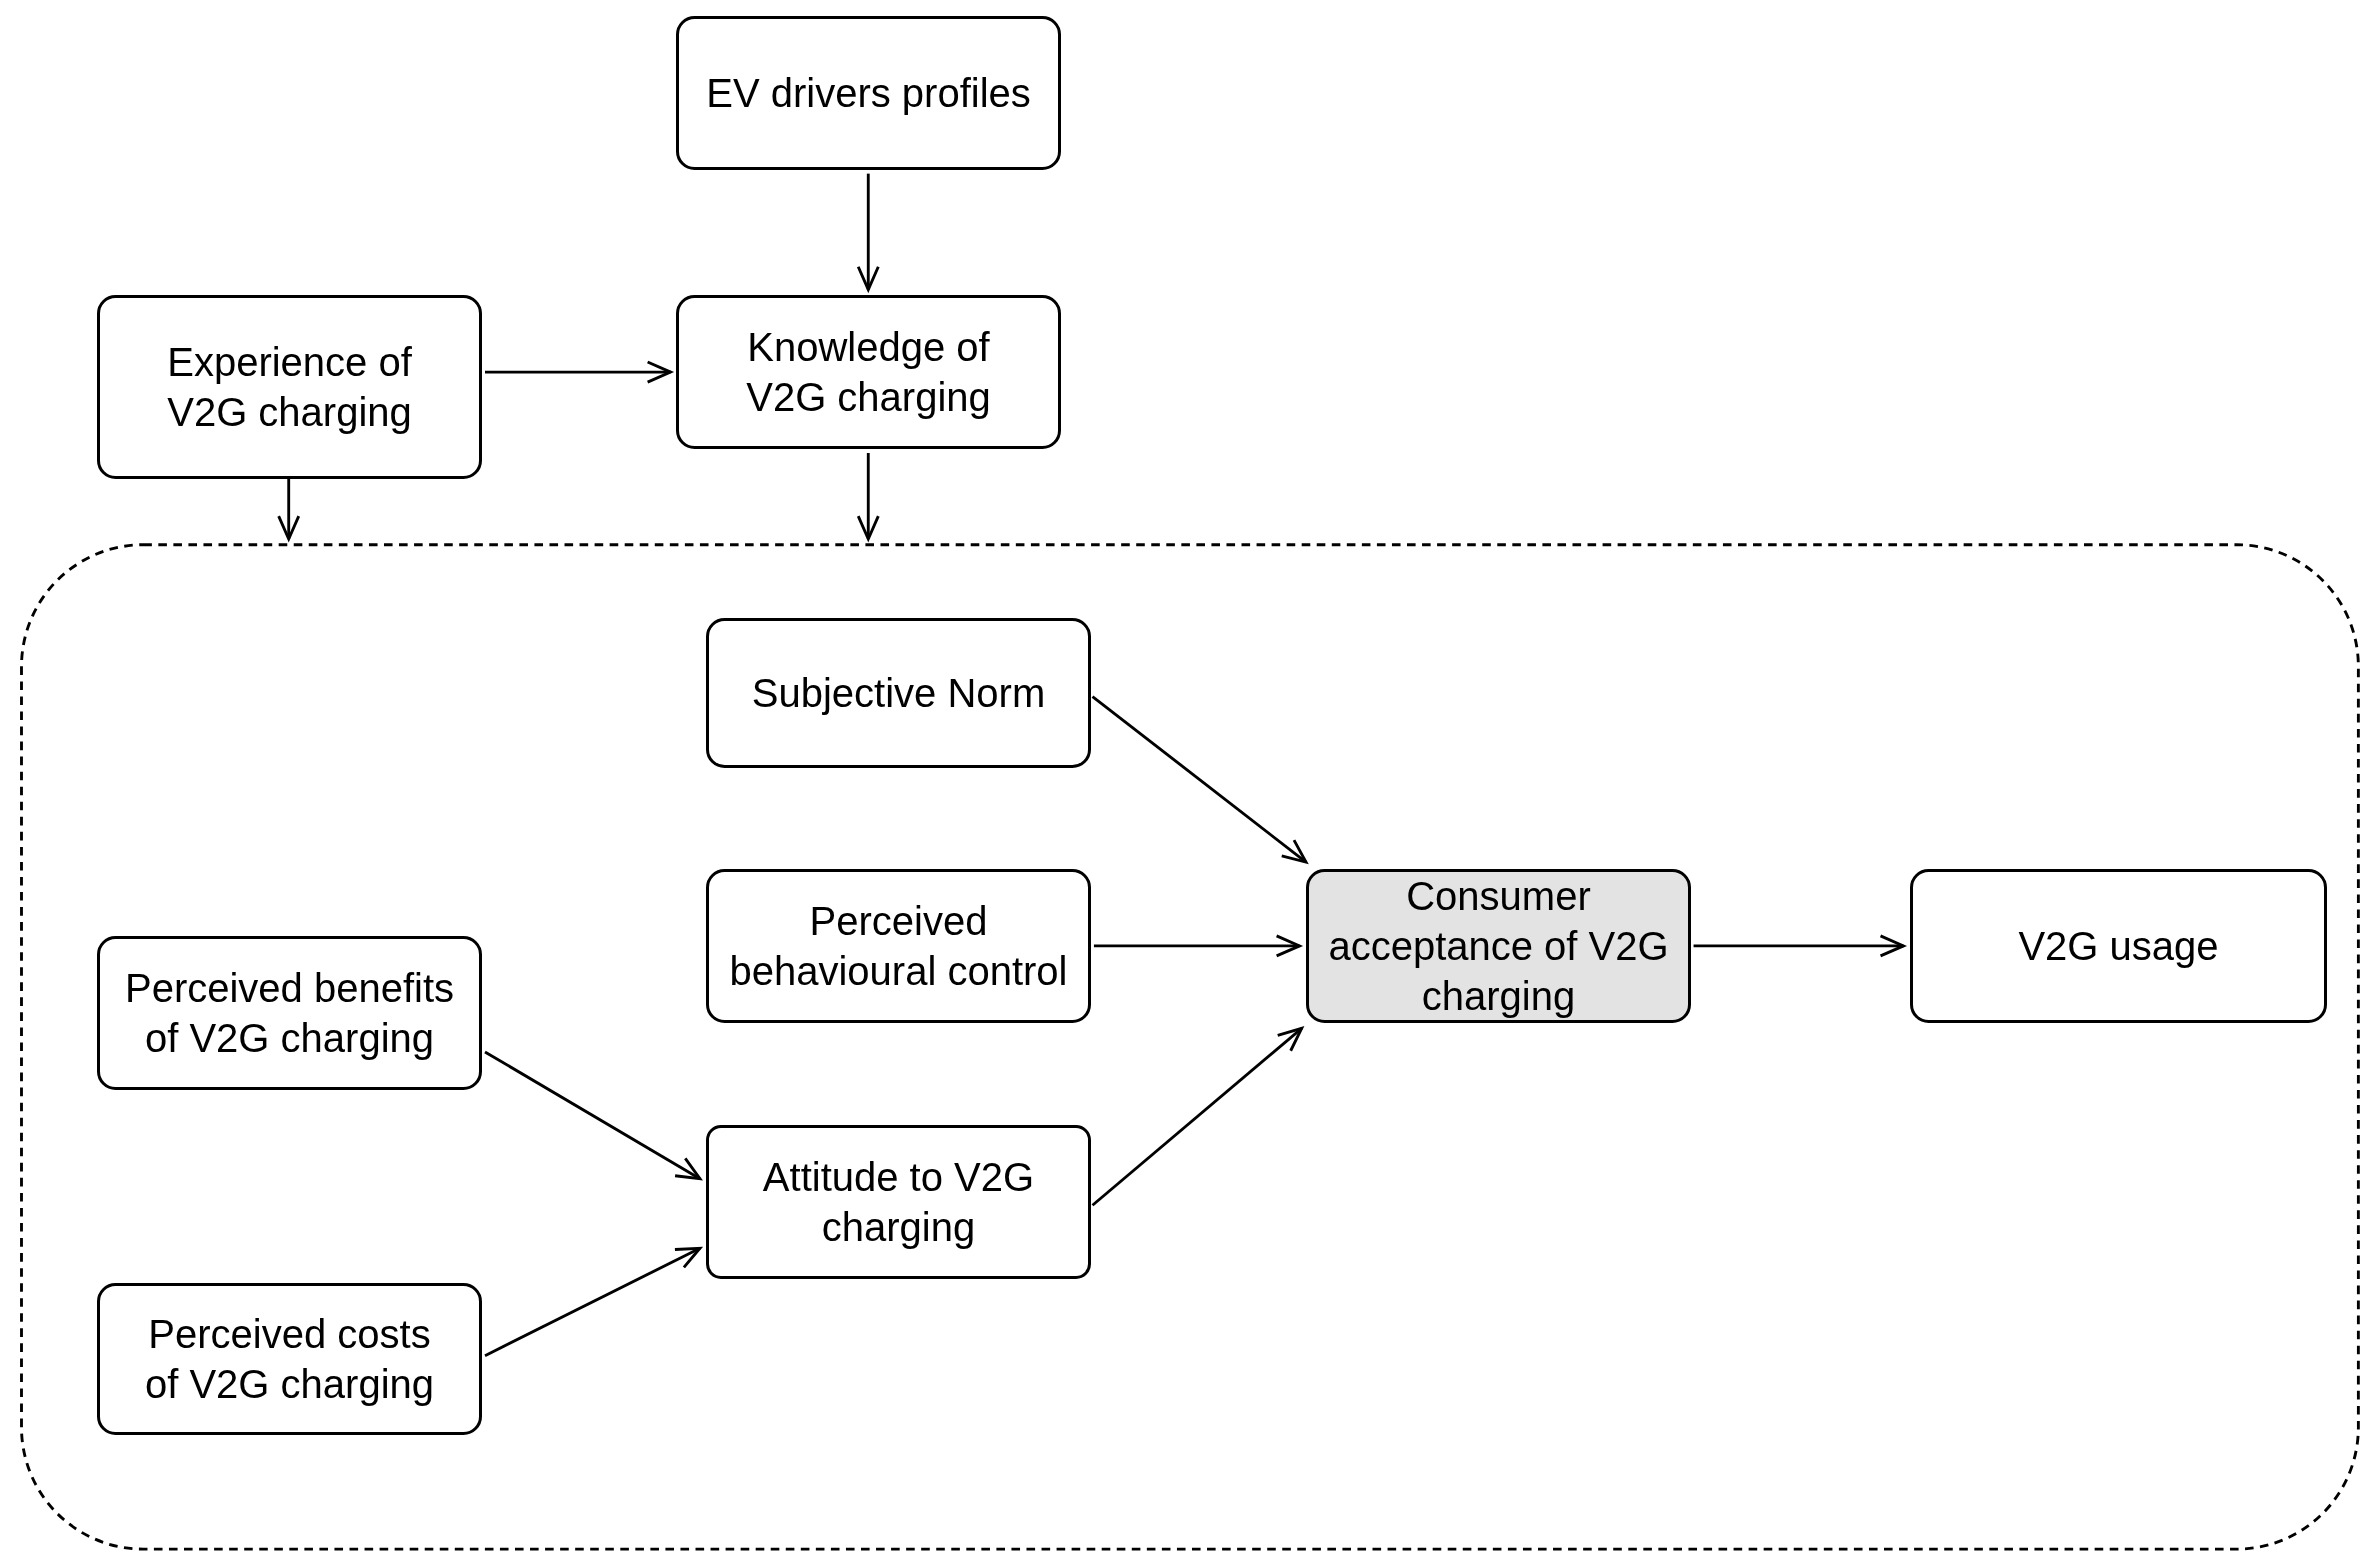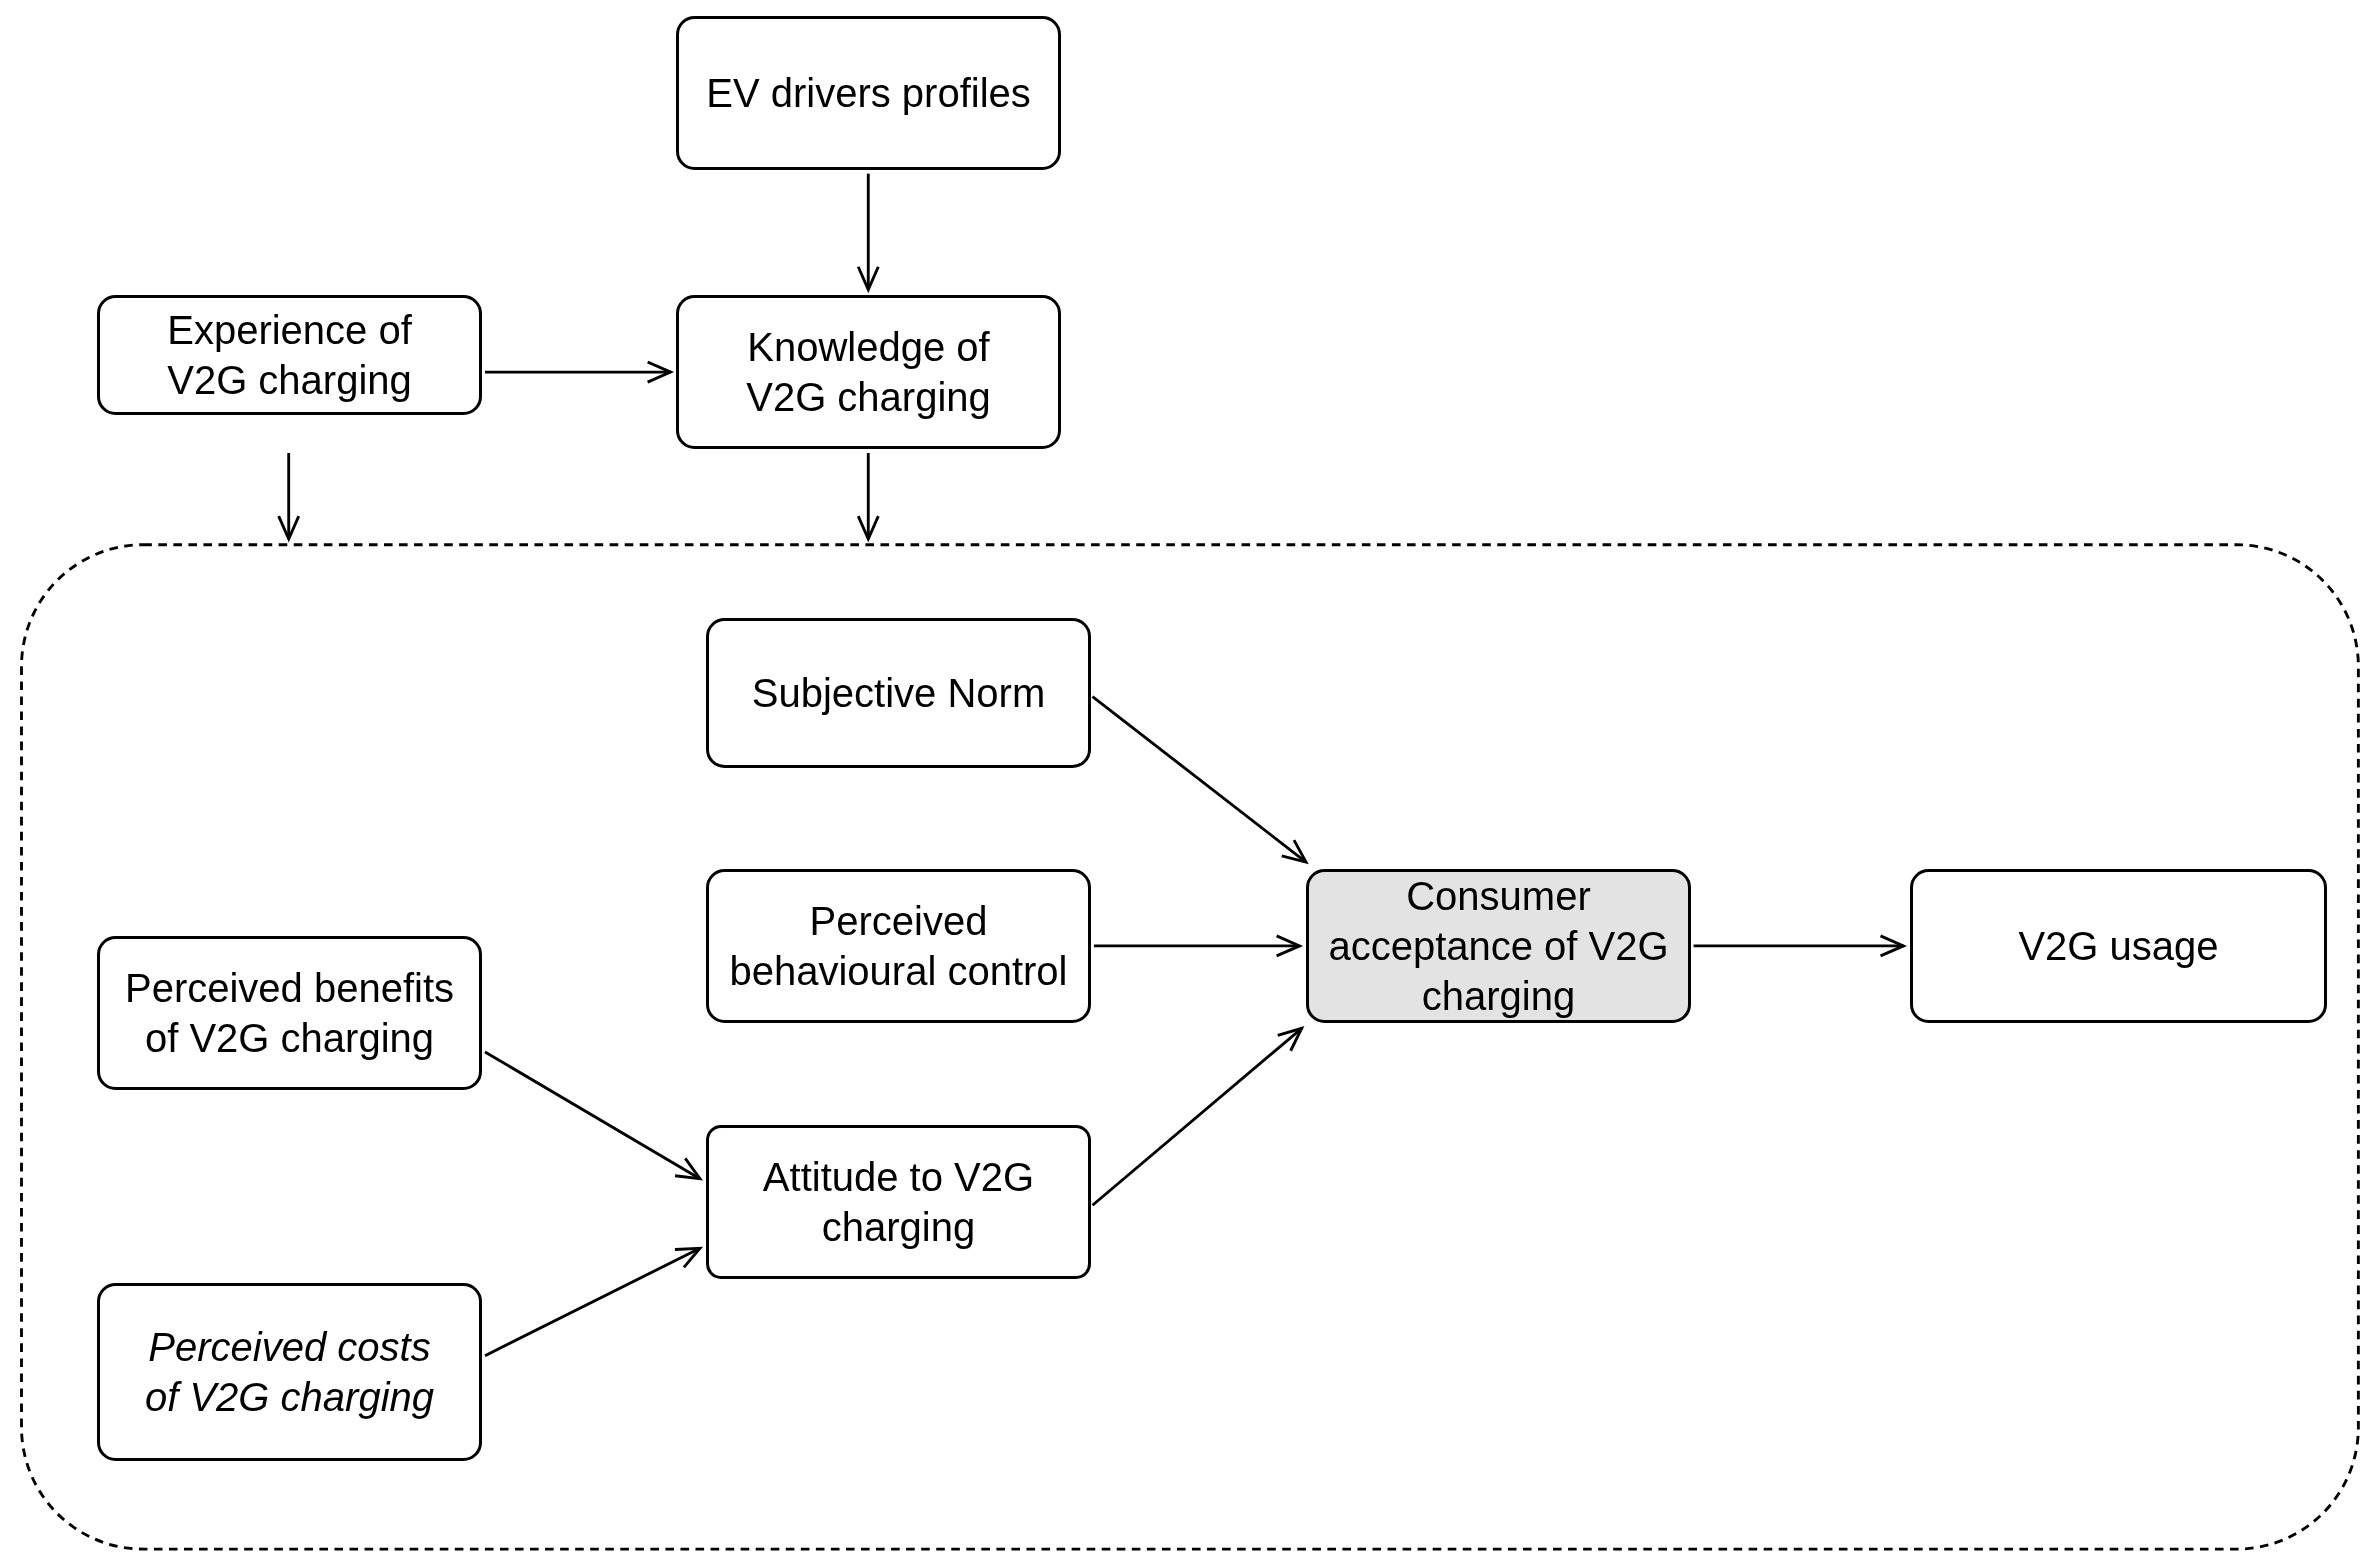--- a/index.html
+++ b/index.html
@@ -47,27 +47,27 @@
   }
   .node .label {
     white-space: pre-line;
     font-size: 40px;
     line-height: 50px;
     color: #000000;
   }
   .node.highlight { background: #e3e3e3; }
 
   .n-ev    { left: 676px;  top: 16px;   width: 385px; height: 154px; }
-  .n-exp   { left: 97px;  top: 295px;  width: 385px; height: 120px; text-align: center; }
+  .n-exp   { left: 97px;  top: 295px;  width: 385px; height: 184px; text-align: center; }
   .n-knw   { left: 676px;  top: 295px;  width: 385px; height: 154px; }
   .n-sn    { left: 706px;  top: 618px;  width: 385px; height: 150px; }
   .n-pbc   { left: 706px;  top: 869px; width: 385px; height: 154px; }
   .n-ben   { left: 97px;  top: 936px; width: 385px; height: 154px; }
   .n-att   { left: 706px;  top: 1125px; width: 385px; height: 154px; border-radius: 15px; }
-  .n-cost  { left: 97px;  top: 1283px; width: 385px; height: 178px; font-style: italic; }
+  .n-cost  { left: 97px;  top: 1283px; width: 385px; height: 152px; }
   .n-ca    { left: 1306px; top: 869px; width: 385px; height: 154px; }
   .n-usage { left: 1910px; top: 869px; width: 417px; height: 154px; }
 </style>
 </head>
 <body>
 
 <div class="canvas">
 
   <svg class="layer" viewBox="0 0 3318 2188" xmlns="http://www.w3.org/2000/svg">
     <defs>

